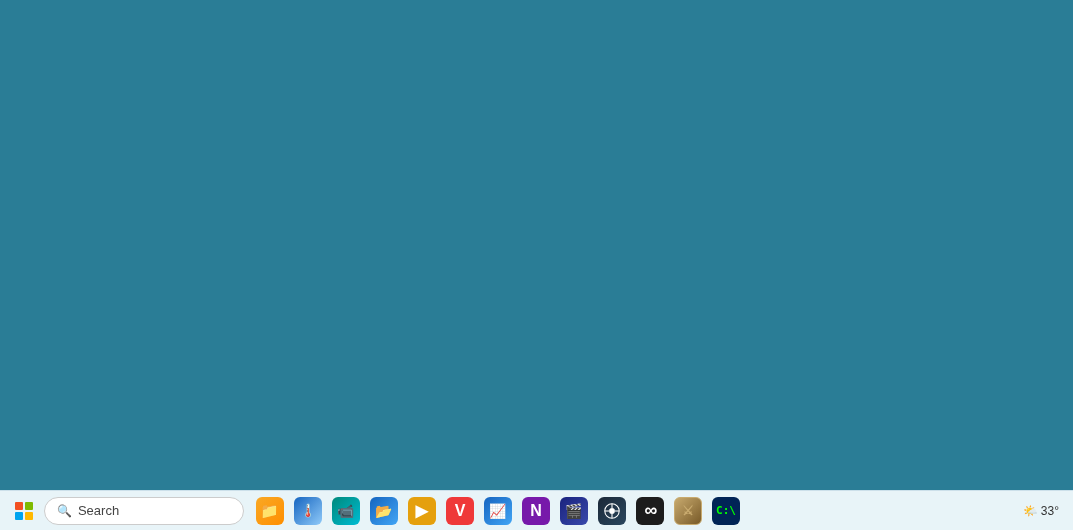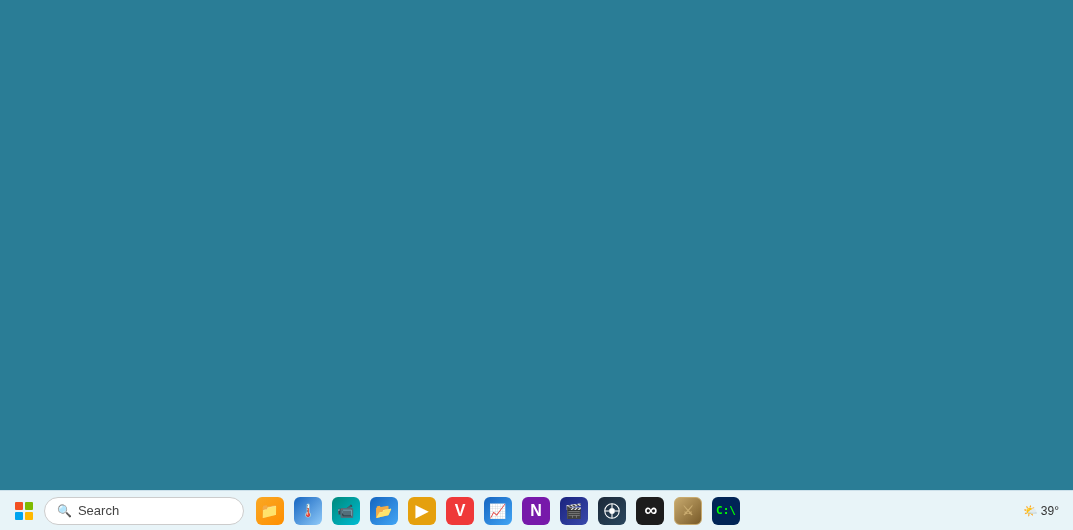--- a/index.html
+++ b/index.html
@@ -236,17 +236,17 @@
 
     <div class="taskbar-app" title="Terminal">
       <div class="app-icon-box color-terminal" style="font-size:11px; font-family:monospace; color:#00ff00; font-weight:bold;">C:\</div>
     </div>
 
   </div>
 
   <div id="system-tray">
     <div class="weather-widget">
       <span>🌤️</span>
-      <span>39°</span>
+      <span>33°</span>
     </div>
   </div>
 
 </div>
 
 </body></html>

